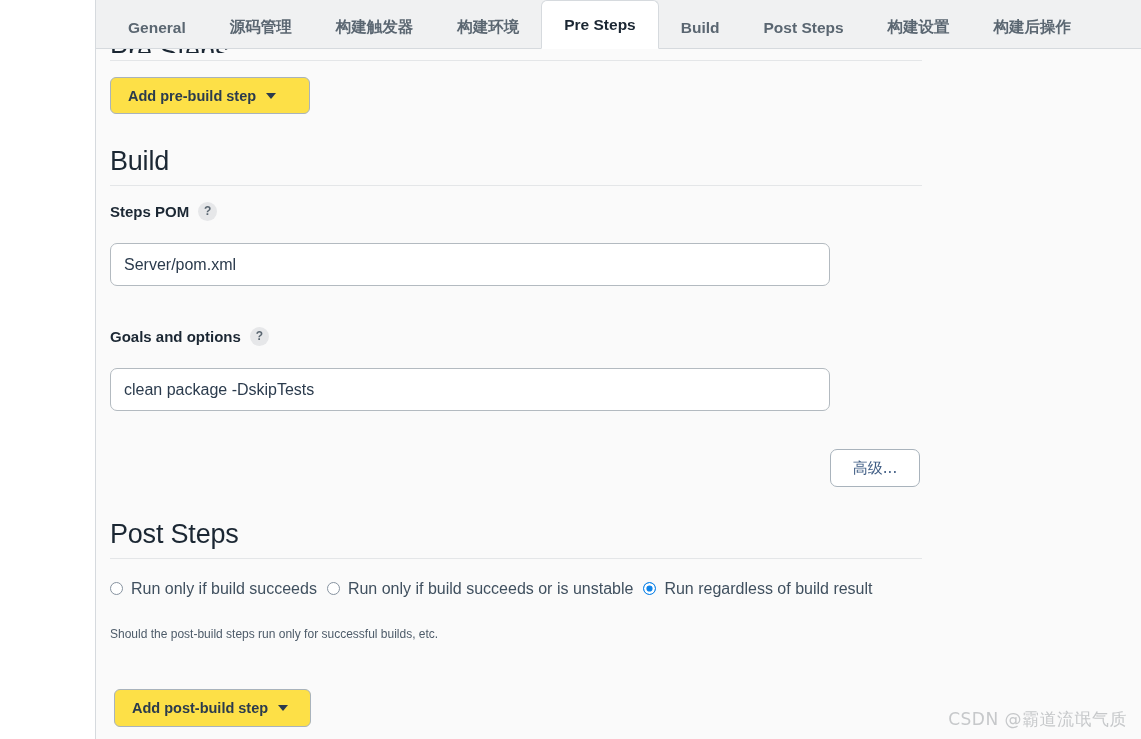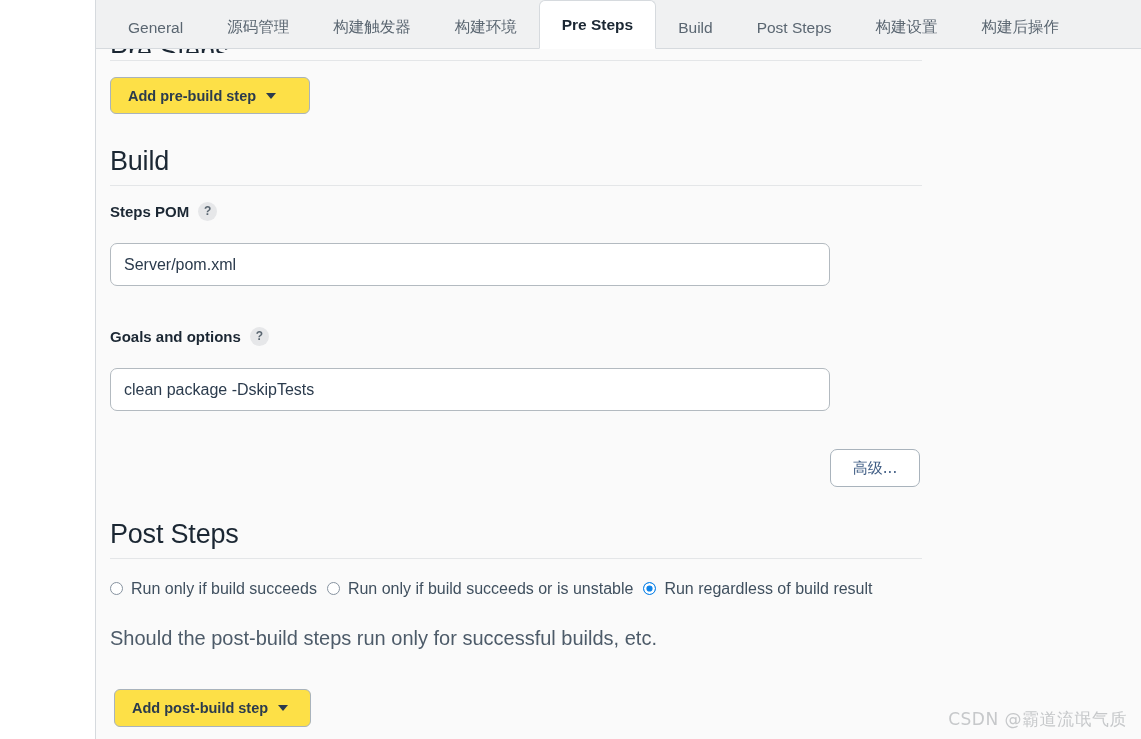--- a/index.html
+++ b/index.html
@@ -55,20 +55,21 @@
     position: relative;
     height: 41px;
     line-height: 41px;
     padding: 0 22px;
     font-size: 15.5px;
     color: #5a6671;
     white-space: nowrap;
     box-sizing: border-box;
     cursor: pointer;
     border-radius: 6px 6px 0 0;
+    font-weight: bold;
   }
   .tab.cjk { font-family: "DejaVu Sans", "Liberation Sans", sans-serif; }
   .tab.active {
     background: #ffffff;
     color: #1b2733;
     font-weight: bold;
     border: 1px solid #d6dade;
     border-bottom: 1px solid #ffffff;
     height: 49px;
     line-height: 47px;
@@ -268,21 +269,21 @@
     border-color: #1184e8;
     background: #1184e8;
     box-shadow: inset 0 0 0 2.4px #ffffff;
   }
   .radio-label { cursor: pointer; }
 
   #radio-help {
     position: absolute;
     left: 14px;
     top: 578px;
-    font-size: 20px;
+    font-size: 12px;
     color: #4d5b69;
     white-space: nowrap;
   }
 
   
   #watermark {
     position: absolute;
     right: 14px;
     bottom: 8px;
     font-size: 17px;

